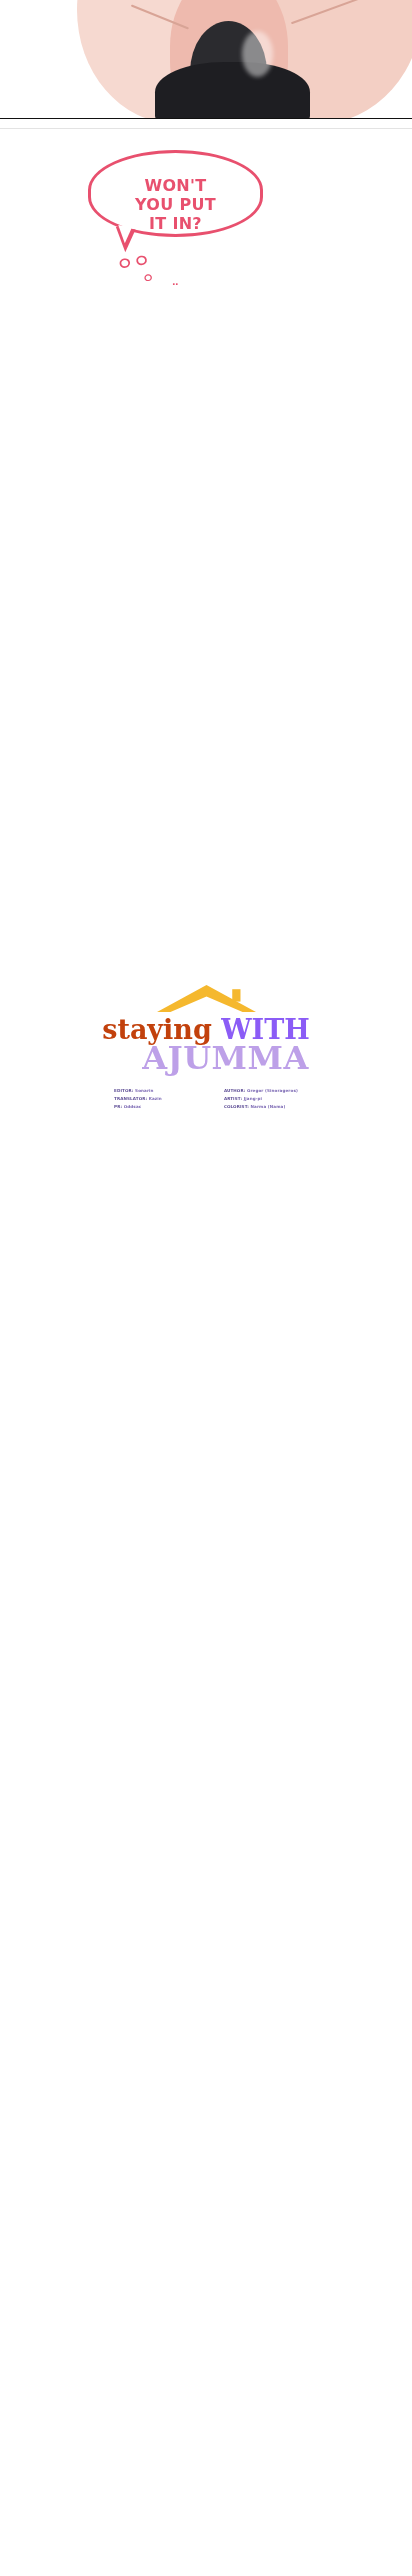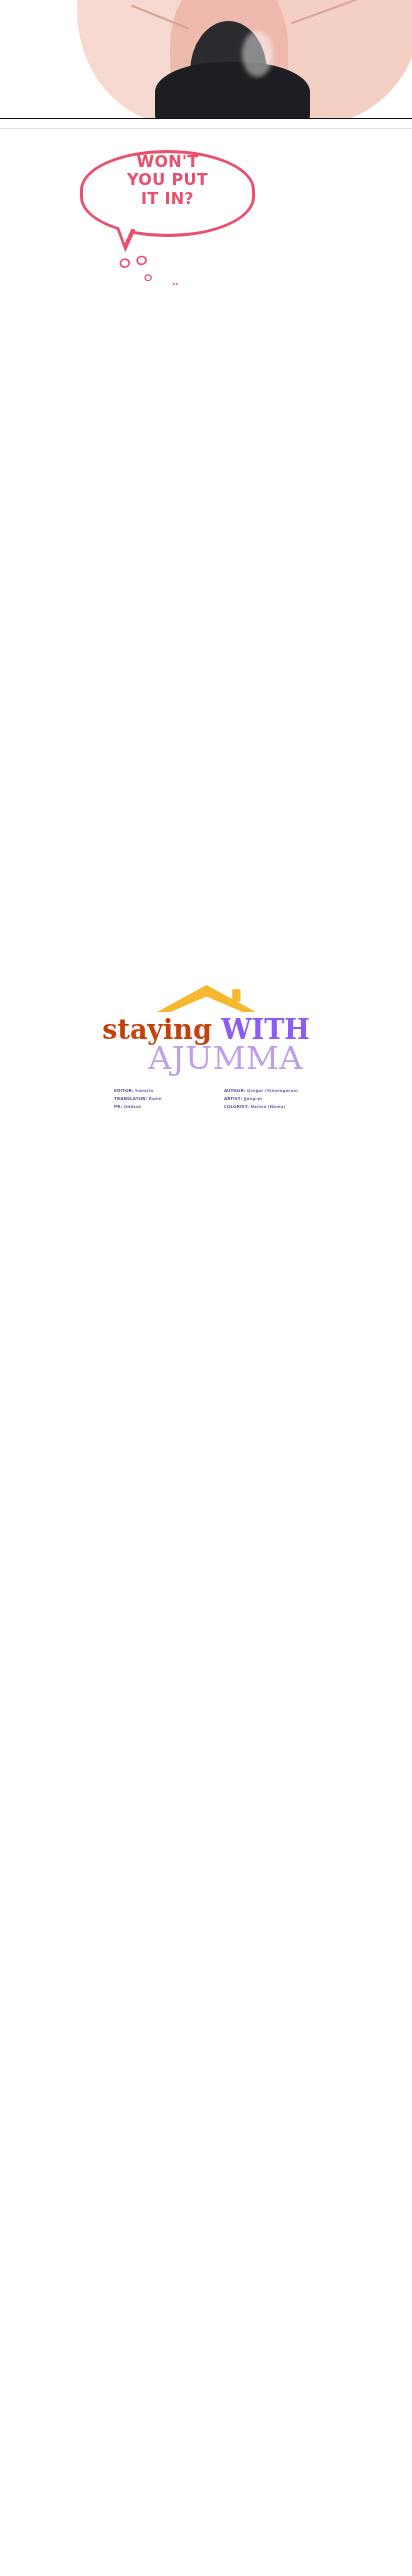--- a/index.html
+++ b/index.html
@@ -100,29 +100,29 @@
   }
   .bubble-wrap {
     position: absolute;
     left: 80px;
     top: 20.6px;
     width: 185px;
     height: 108px;
   }
   .bubble {
     position: absolute;
-    left: 0; top: 0;
+    left: 8px; top: 0;
     width: 175px;
     height: 87px;
     background: #ffffff;
     border: 3.1px solid #e8506e;
     border-radius: 50% / 46%;
     box-sizing: border-box;
     display: flex;
-    align-items: flex-start;
+    align-items: flex-end;
     justify-content: center;
   }
   .bubble-text {
     color: #e8506e;
     font-weight: 800;
     font-size: 16px;
     line-height: 1.18;
     letter-spacing: 0.3px;
     text-align: center;
     font-family: "DejaVu Sans", sans-serif;
@@ -198,21 +198,21 @@
     font-size: 27px;
     letter-spacing: 0px;
     line-height: 1.02;
     color: #6f6f77;
   }
   .title-line1 .w1 { color: #c2410c; }
   .title-line1 .w2 { color: #8b5cf6; font-weight: 700; }
   .title-line2 {
     color: #bda0e8;
     font-size: 32px;
-    font-weight: 400;
+    font-weight: 700;
     letter-spacing: 0.5px;
     margin-top: -2.1px;
     padding-left: 39px;
   }
 
   .credits {
     position: absolute;
     left: 0;
     top: 958px;
     width: 412px;

